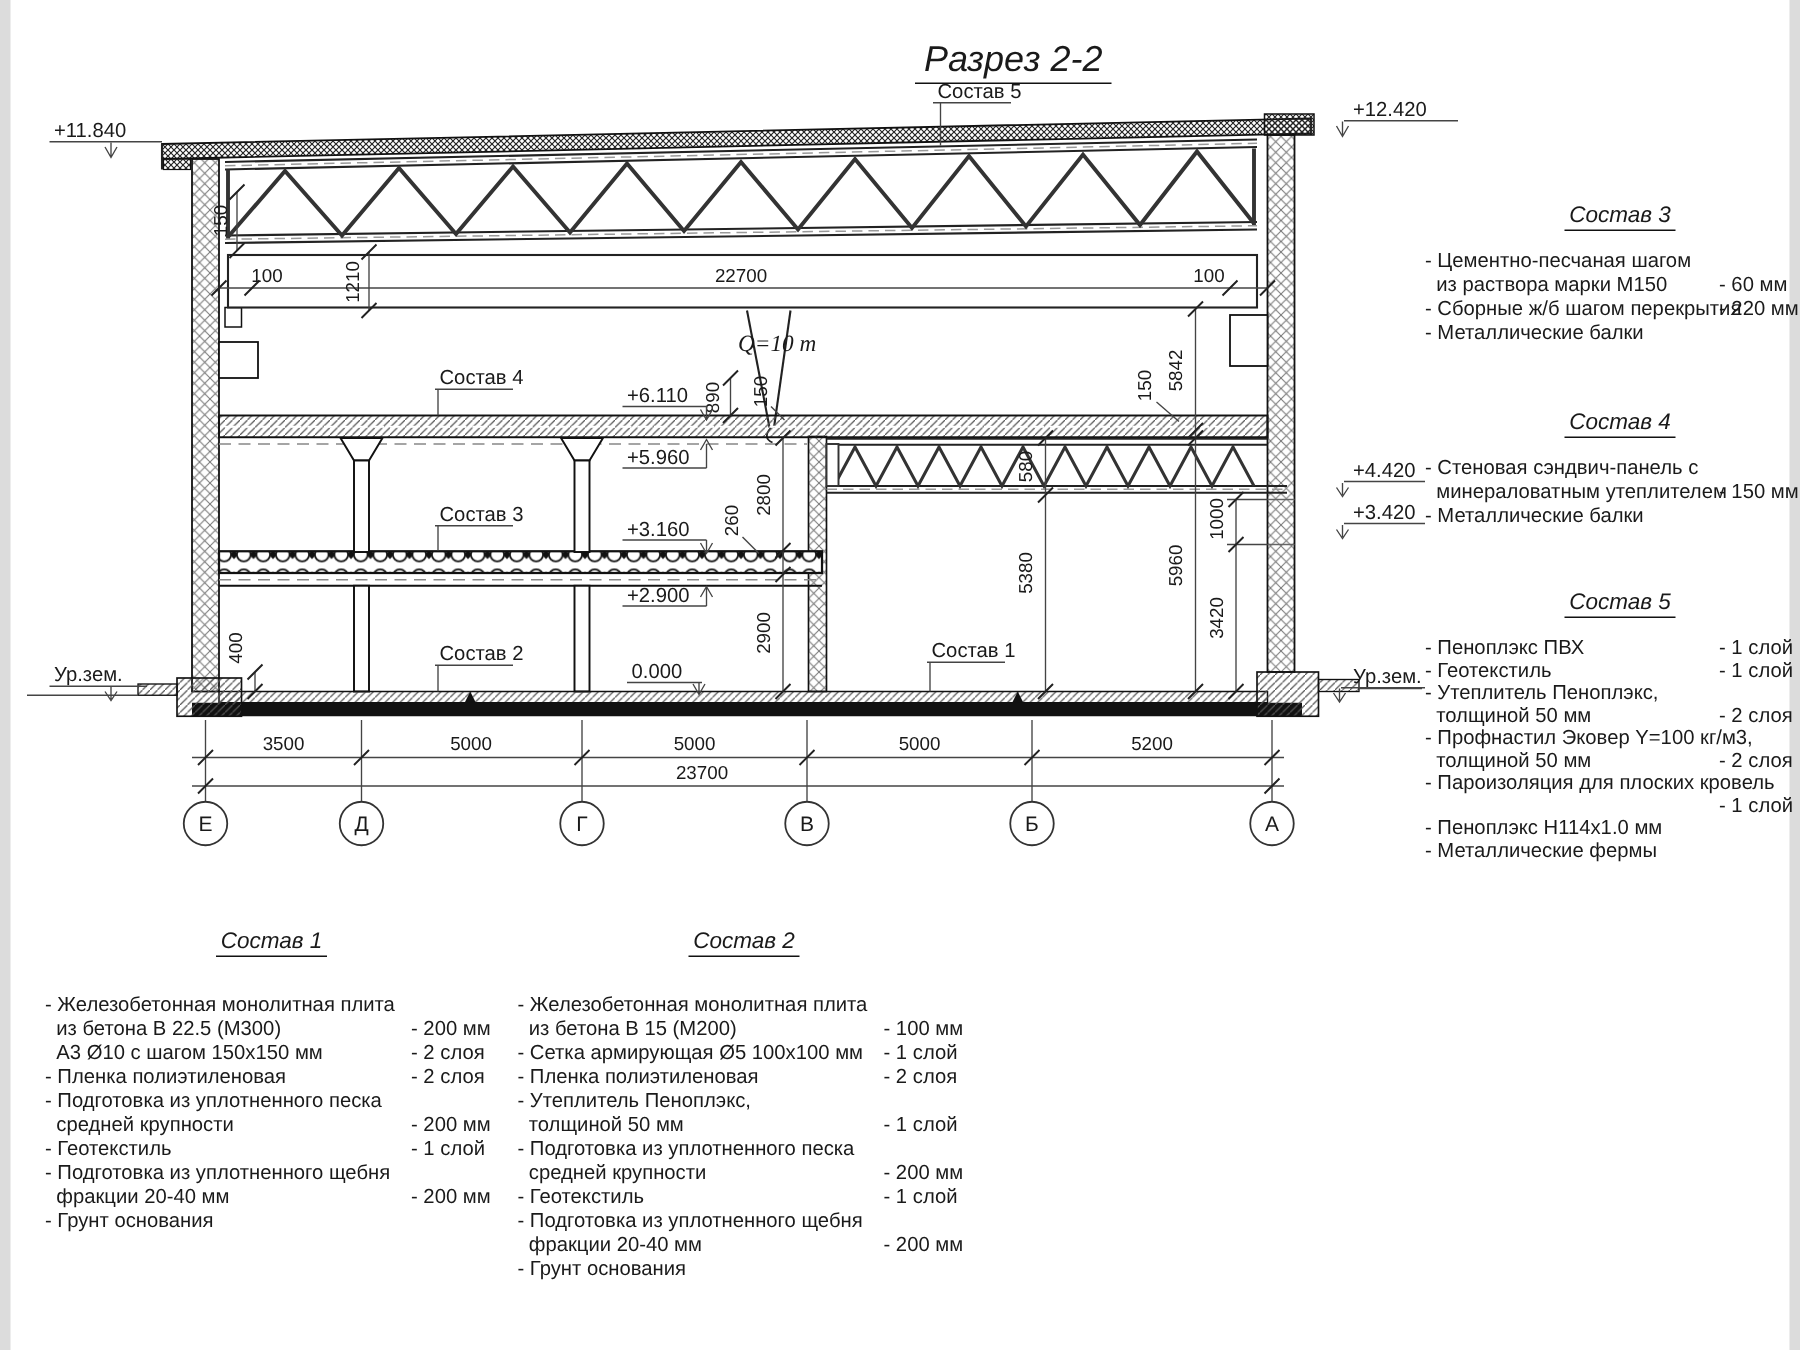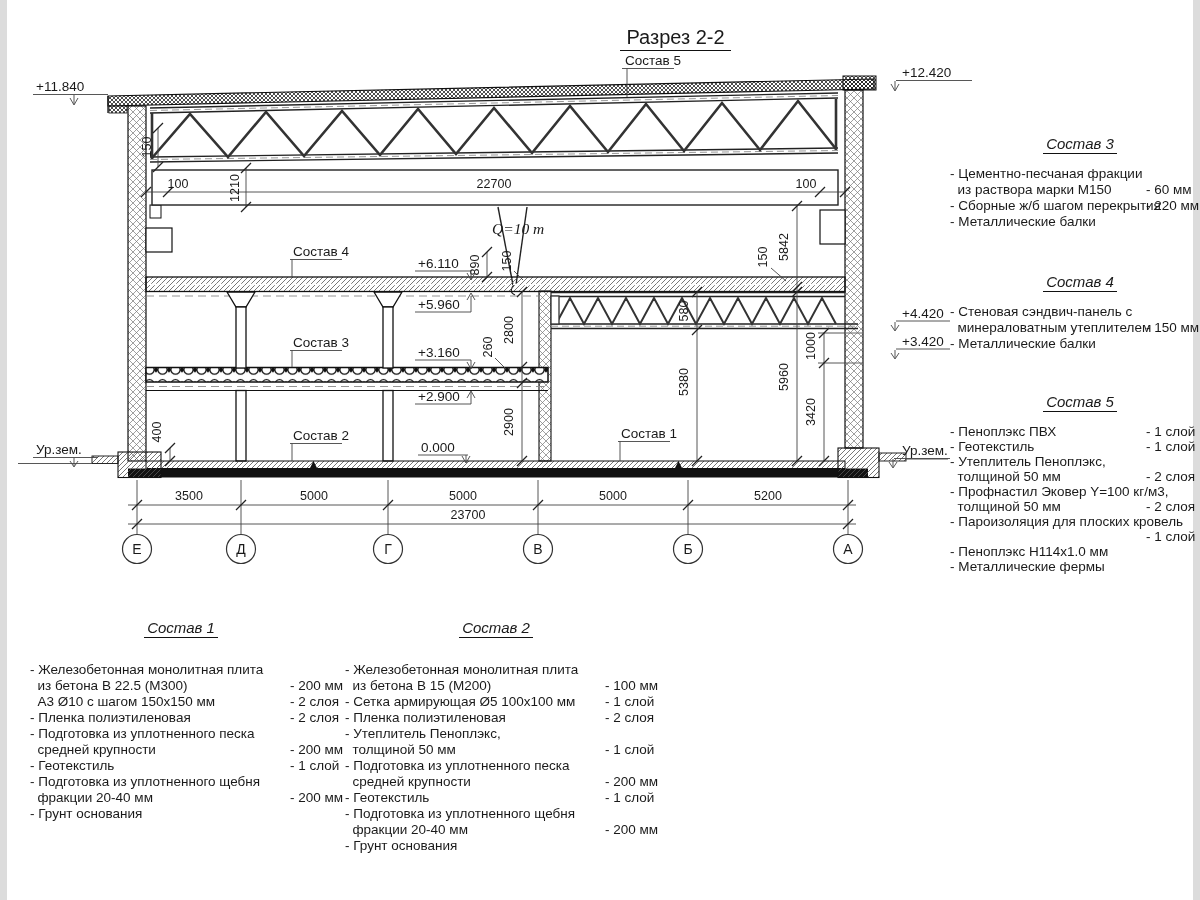--- a/index.html
+++ b/index.html
@@ -2,29 +2,29 @@
 <html><head>
 <meta charset="utf-8">
 <style>
   html,body{margin:0;padding:0}
   body{width:1200px;height:900px;position:relative;overflow:hidden;background:#fff;
        font-family:"Liberation Sans",sans-serif;color:#1a1a1a}
   .edge{position:absolute;top:0;bottom:0;width:7px;background:#dcdcdc}
   .edge.l{left:0}.edge.r{right:0}
   svg{position:absolute;left:0;top:0}
   .title{position:absolute;left:558px;top:26px;width:235px;text-align:center;
-         font-size:20px}
+         font-style:italic;font-size:24px}
   .title span{border-bottom:1.5px solid #111;padding:0 6px 2px}
   .comp{position:absolute;font-size:13.5px;line-height:16px;white-space:nowrap}
   .comp-h{font-style:italic;font-size:15px;text-align:center}
   .comp-h span{border-bottom:1.2px solid #111;padding:0 3px 1px}
   .comp-line{position:relative;height:16px}
   .comp-line .v{position:absolute;top:0;white-space:nowrap}
   .comp.right .comp-line .v{left:196px}
-  .comp.bottom .comp-line .v{left:260px}
+  .comp.bottom .comp-line .v{left:244px}
   .comp.lh15 .comp-line{height:15px;line-height:15px}
   .g14{margin-bottom:14px}
   .g26{margin-bottom:26px}
   text{font-family:"Liberation Sans",sans-serif;fill:#1a1a1a}
   .t12{font-size:12.5px}
   .t13{font-size:13.5px}
   .t14{font-size:14px}
   .crane-t{font-family:"Liberation Serif",serif;font-style:italic;font-size:15.5px}
   .thin{stroke:#444;stroke-width:0.9;fill:none}
   .med{stroke:#222;stroke-width:1.4;fill:none}
@@ -289,21 +289,21 @@
 
 <div class="title">
   <span>Разрез 2-2</span>
 </div>
 
 <div class="comp right" style="left:950px;top:136px;width:260px">
   <div class="comp-h g14"><span>Состав 3</span></div>
   <div>
 
       <div class="comp-line">
-        <span class="t">- Цементно-песчаная фракции</span>
+        <span class="t">- Цементно-песчаная шагом</span>
         <span class="v"></span>
       </div>
 
       <div class="comp-line">
         <span class="t">&nbsp;&nbsp;из раствора марки М150</span>
         <span class="v">- 60 мм</span>
       </div>
 
       <div class="comp-line">
         <span class="t">- Сборные ж/б шагом перекрытия</span>

